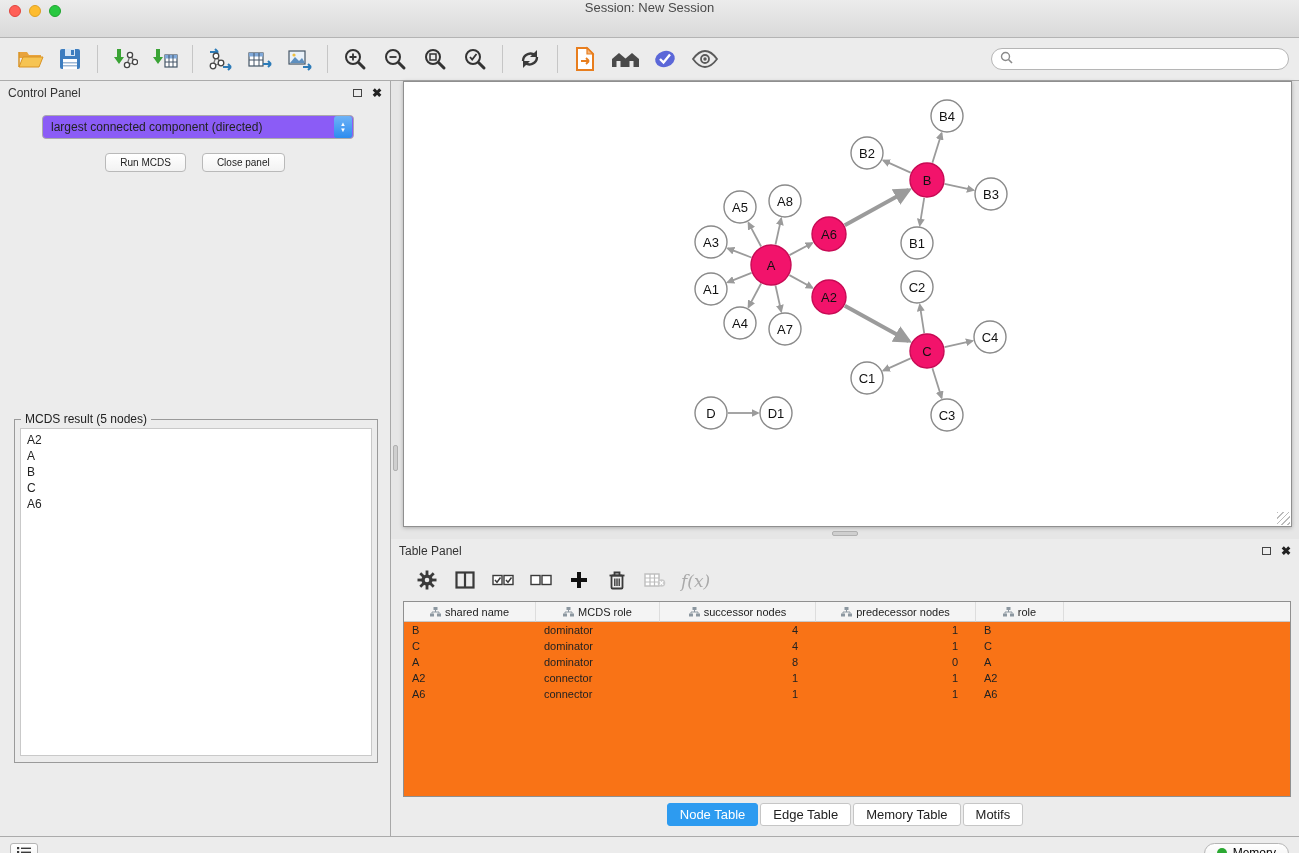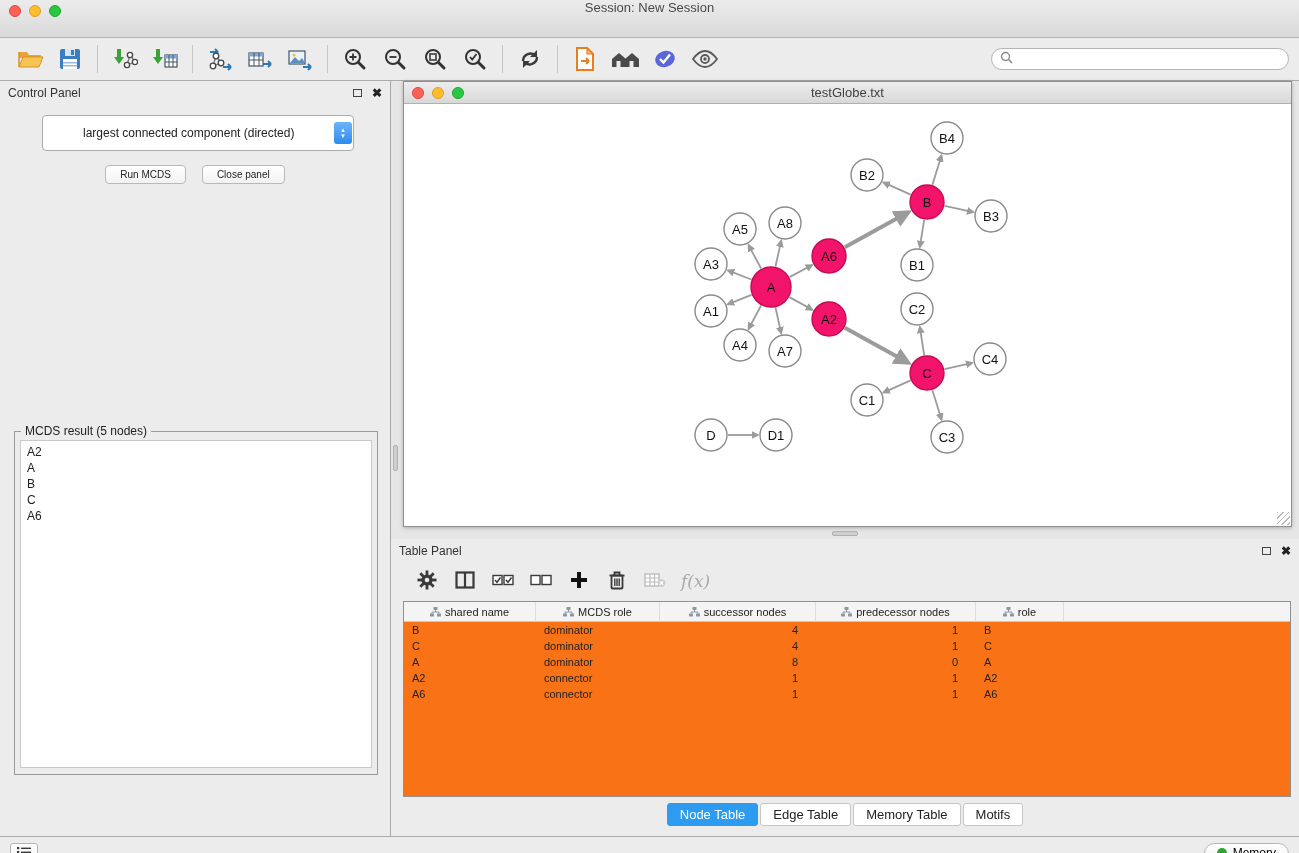--- a/index.html
+++ b/index.html
@@ -35,22 +35,22 @@
   .float-icon { width:9px; height:8px; border:1px solid #444; display:inline-block; margin-right:10px; cursor:pointer; }
   .close-icon { font-size:12px; font-weight:bold; color:#222; cursor:pointer; }
 
   .cp-tabs { display:flex; justify-content:center; margin-top:6px; }
   .cp-tabbar { display:flex; background:#fff; border:1px solid #C9C9C9; border-radius:4px; overflow:hidden; }
   .cp-tab { padding:4px 13px; font-size:12px; color:#222; border-right:1px solid #DDD; cursor:pointer; }
   .cp-tab:last-child { border-right:none; }
   .cp-tab.active { background:#2D9BF0; color:#fff; border-radius:4px; }
 
   .opt-label { text-align:center; font-size:13px; margin-top:20px; }
-  .combo { margin:10px 36px 0 42px; height:36px; border:1px solid #ABABAB; border-radius:4px; background:#ffffff;
-           display:flex; align-items:center; cursor:pointer;padding-left:32px; }
+  .combo { margin:10px 36px 0 42px; height:24px; border:1px solid #ABABAB; border-radius:4px; background:#8b5cf6;
+           display:flex; align-items:center; cursor:pointer; }
   .combo .combo-text { flex:1; font-size:12px; padding-left:8px; white-space:nowrap; overflow:hidden; }
   .combo .stepper { width:18px; height:22px; margin:0 1px 0 4px; border-radius:3px; background:linear-gradient(#6EB3F7,#2D8CEF);
                     display:flex; flex-direction:column; align-items:center; justify-content:center; color:#fff; font-size:6px; line-height:6px; }
   .btn-row { display:flex; justify-content:center; gap:16px; margin-top:14px; }
   .mac-btn { font-family:"Liberation Sans",sans-serif; font-size:10px; padding:3px 14px; background:linear-gradient(#FFFFFF,#F2F2F2);
              border:1px solid #B9B9B9; border-radius:4px; cursor:pointer; color:#222; }
 
   .result-box { margin:247px 12px 0 14px; border:1px solid #9a9a9a; position:relative; height:344px; background:#ECECEC; }
   .result-legend { position:absolute; top:-8px; left:6px; background:#ECECEC; font-size:12px; padding:0 4px; }
   .result-list { position:absolute; top:8px; left:5px; right:5px; bottom:6px; background:#fff; border:1px solid #C9C9C9; overflow:auto; padding:3px 0; }
@@ -322,28 +322,20 @@
           <div class="result-item">C</div>
           <div class="result-item">A6</div>
         </div>
     </div>
   </div>
 
   <div class="right-col">
     <div class="v-splitter-handle"></div>
 
     <div class="net-window">
-      <div class="net-titlebar">
-        <div class="lights">
-          <span class="light red"></span>
-          <span class="light yellow"></span>
-          <span class="light green"></span>
-        </div>
-        <span class="title">testGlobe.txt</span>
-      </div>
       <div class="net-canvas">
         <svg id="graph" width="886" height="421" viewBox="0 0 886 421">
           <defs>
             <marker id="arrow" markerWidth="5" markerHeight="4.4" refX="3.6" refY="2.2" orient="auto" markerUnits="strokeWidth">
               <path d="M0,0 L4.6,2.2 L0,4.4 Z" fill="#9B9B9B"></path>
             </marker>
           </defs>
         <line x1="357.1" y1="164.5" x2="344.5" y2="140.9" stroke="#9B9B9B" stroke-width="1.8" marker-end="url(#arrow)"></line>
             <line x1="371.5" y1="162.5" x2="377.2" y2="136.6" stroke="#9B9B9B" stroke-width="1.8" marker-end="url(#arrow)"></line>
             <line x1="347.4" y1="175.5" x2="323.8" y2="166.4" stroke="#9B9B9B" stroke-width="1.8" marker-end="url(#arrow)"></line>

